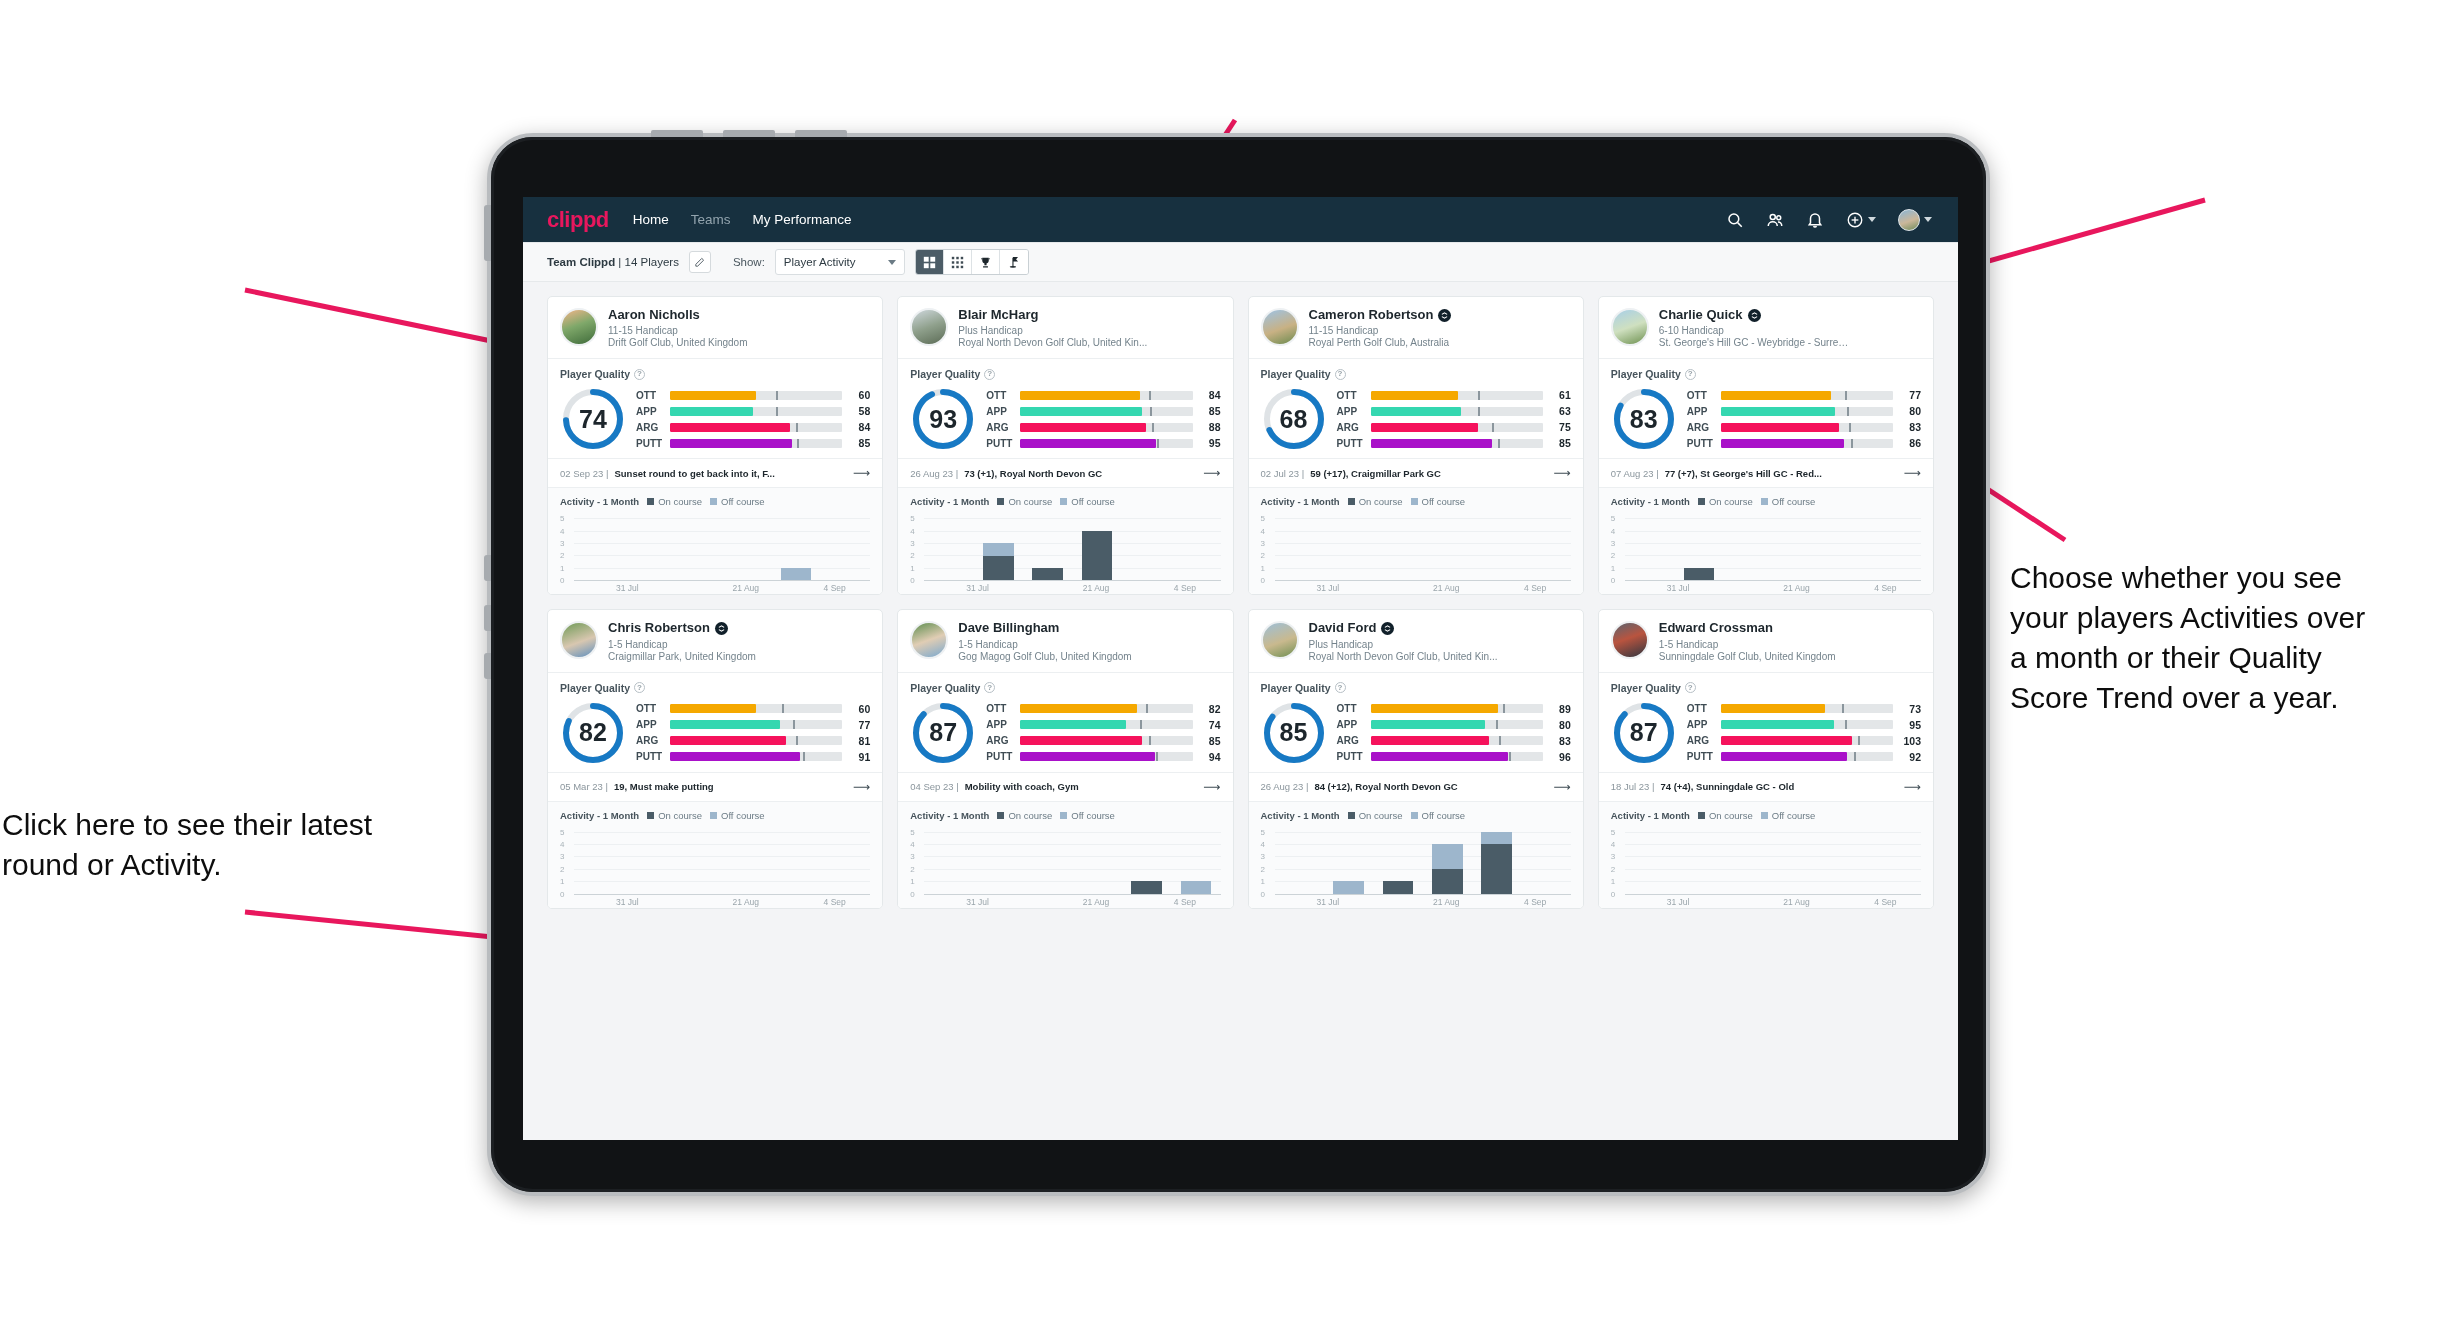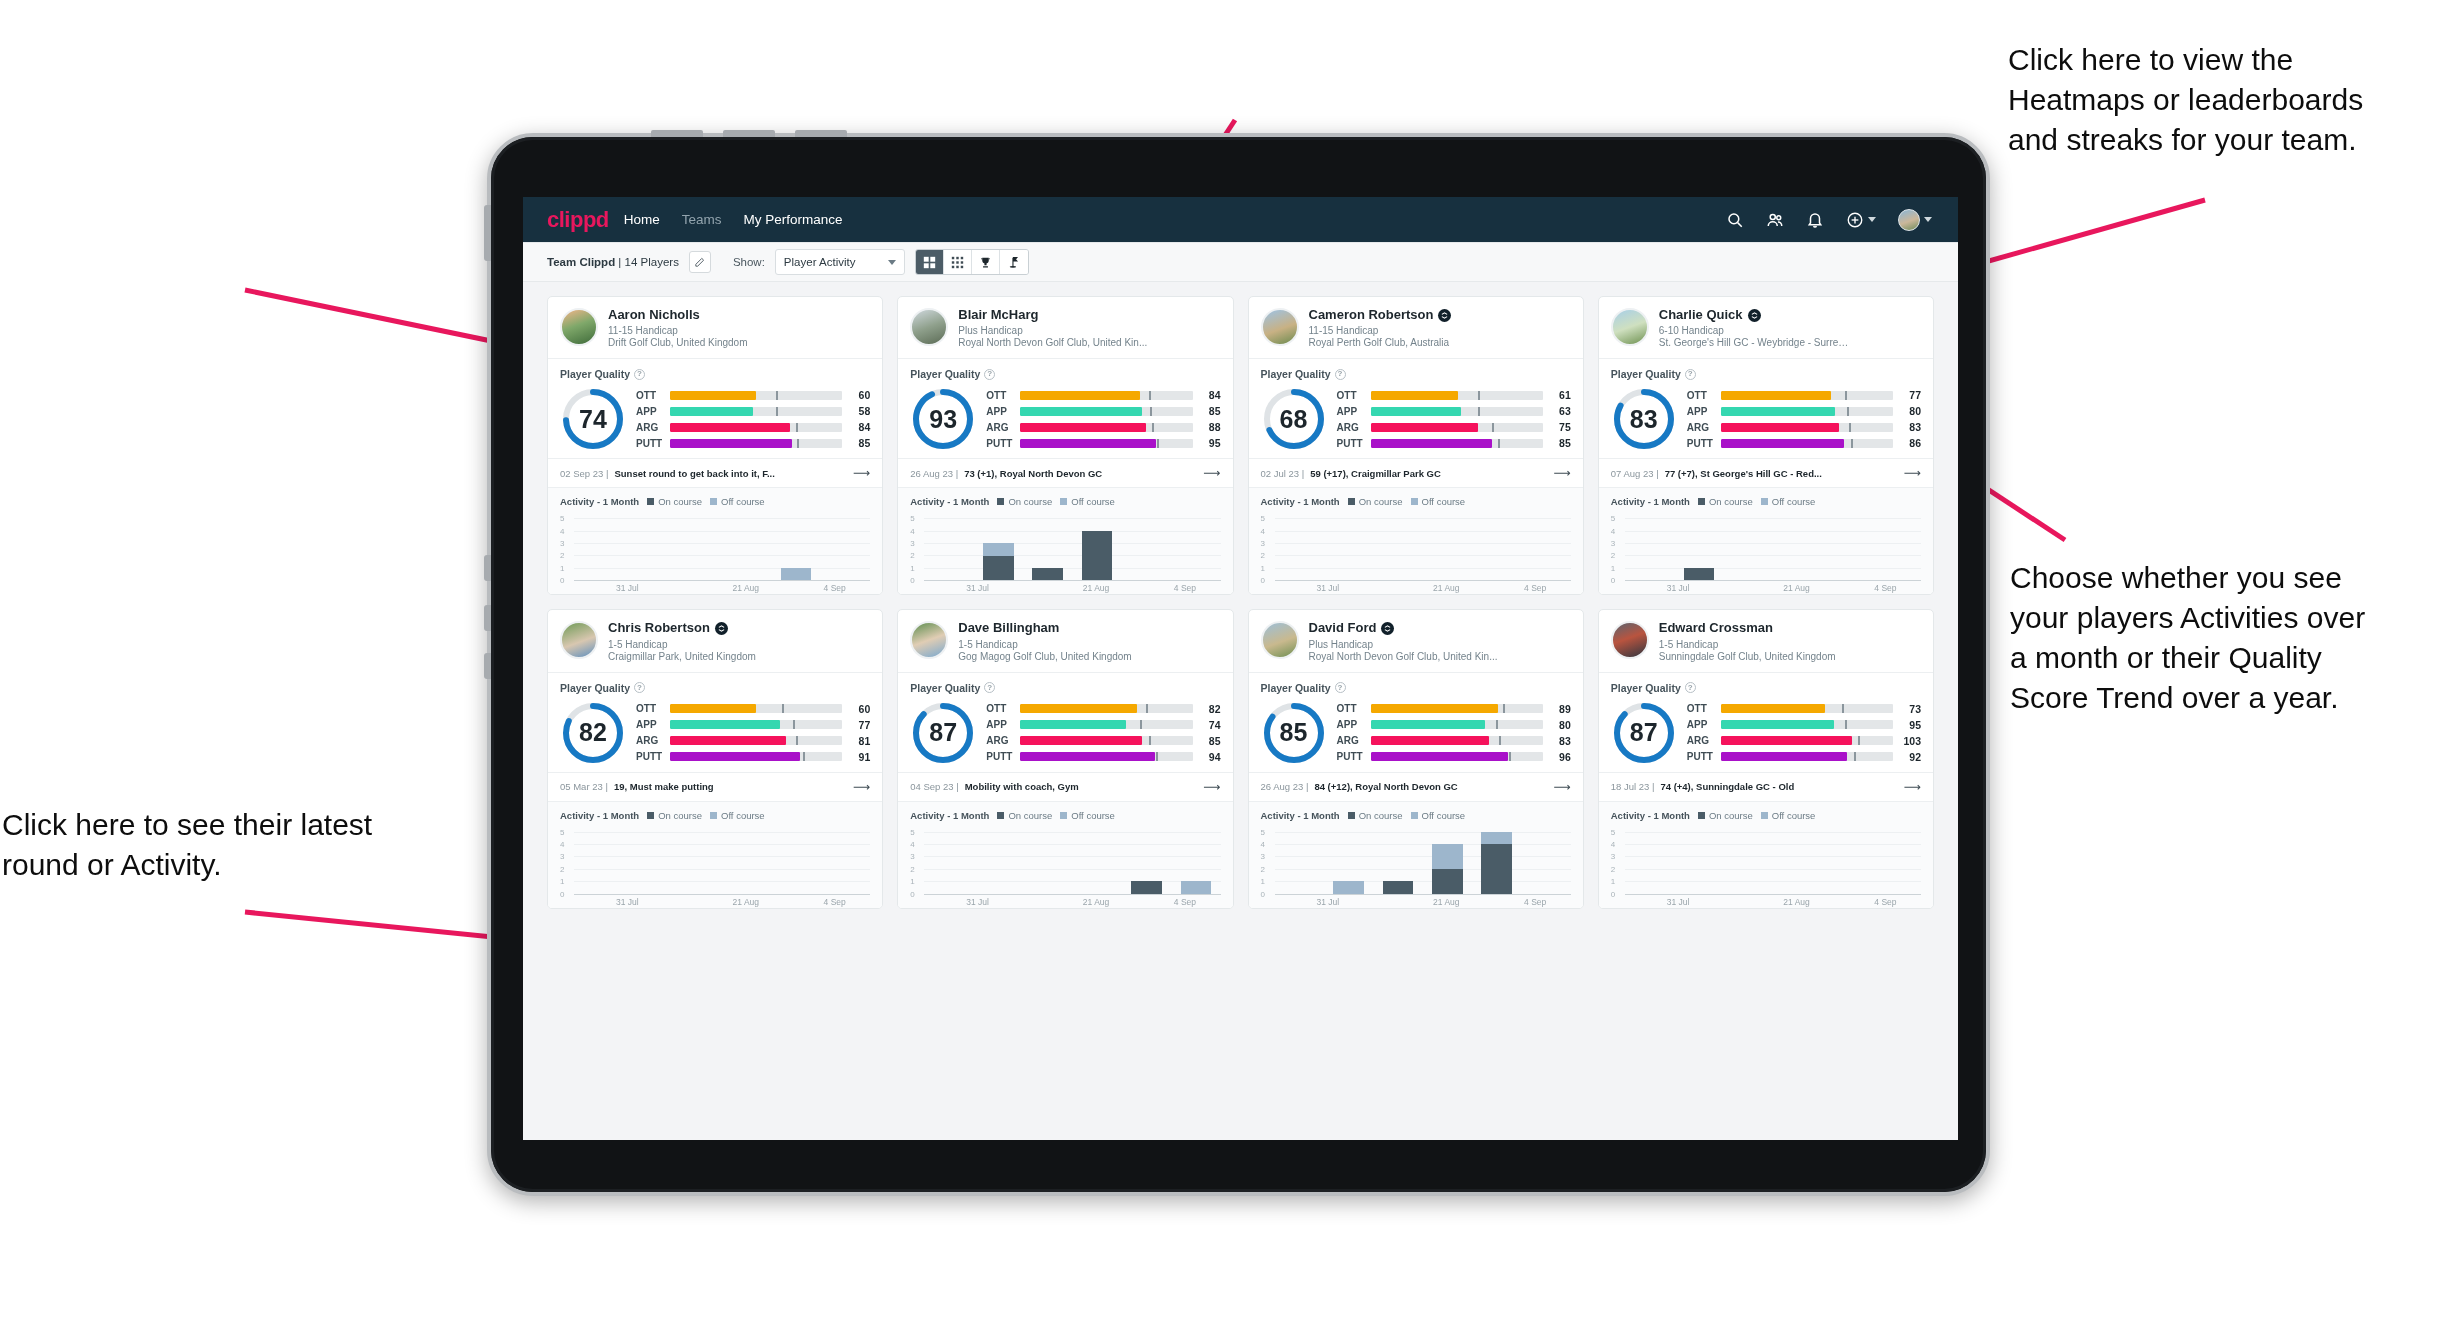--- a/index.html
+++ b/index.html
@@ -48,21 +48,21 @@
     overflow: hidden;
   }
 
   
   .topnav {
     height: 45px; background: #17303f;
     display: flex; align-items: center;
     padding: 0 26px 0 24px;
   }
   .logo { color:#e8175d; font-size:22px; font-weight:bold; letter-spacing:-0.5px; font-family:"Liberation Sans", sans-serif; }
-  .navlinks { display:flex; align-items:center; gap:22px; margin-left:15px; }
+  .navlinks { display:flex; align-items:center; gap:22px; margin-left:24px; }
   .navlink { color:#ffffff; font-size:13.5px; }
   .navlink.dim { color:#93a4ae; }
   .nav-right { margin-left:auto; display:flex; align-items:center; gap:22px; }
   .nicon { width:18px; height:18px; display:block; }
   .nicon svg { width:18px; height:18px; display:block; }
   .plus-wrap { display:flex; align-items:center; gap:4px; }
   .caret { width:0;height:0;border-left:4px solid transparent;border-right:4px solid transparent;border-top:5px solid #cfd8dd; }
   .avatar-nav {
     width:22px;height:22px;border-radius:50%;
     background: linear-gradient(160deg,#8ab6d6 0%,#cbb79a 55%,#6e8c5a 100%);
@@ -185,23 +185,20 @@
   .seg-off { background:#9db6cc; }
   .xlabs { position:absolute; left:14px; right:0; top:100%; margin-top:3px; display:flex; }
   .xlab { flex:1; text-align:center; font-size:8.5px; color:#9aa5ab; }
   .xlabs.l3 .xlab { flex:none; position:absolute; transform:translateX(-50%); }
 </style>
 </head>
 <body>
 
 <div class="page">
 
-  <div class="annot" style="left:2008px; top:40px;">Click here to view the
-Heatmaps or leaderboards
-and streaks for your team.</div>
   <div class="annot" style="left:2010px; top:558px;">Choose whether you see
 your players Activities over
 a month or their Quality
 Score Trend over a year.</div>
   <div class="annot" style="left:2px; top:805px;">Click here to see their latest
 round or Activity.</div>
 
   <svg class="arrow-svg" style="left:0;top:0;width:2452px;height:1319px;">
     <defs>
       <marker id="ah" markerWidth="9" markerHeight="9" refX="6" refY="4.5" orient="auto">

